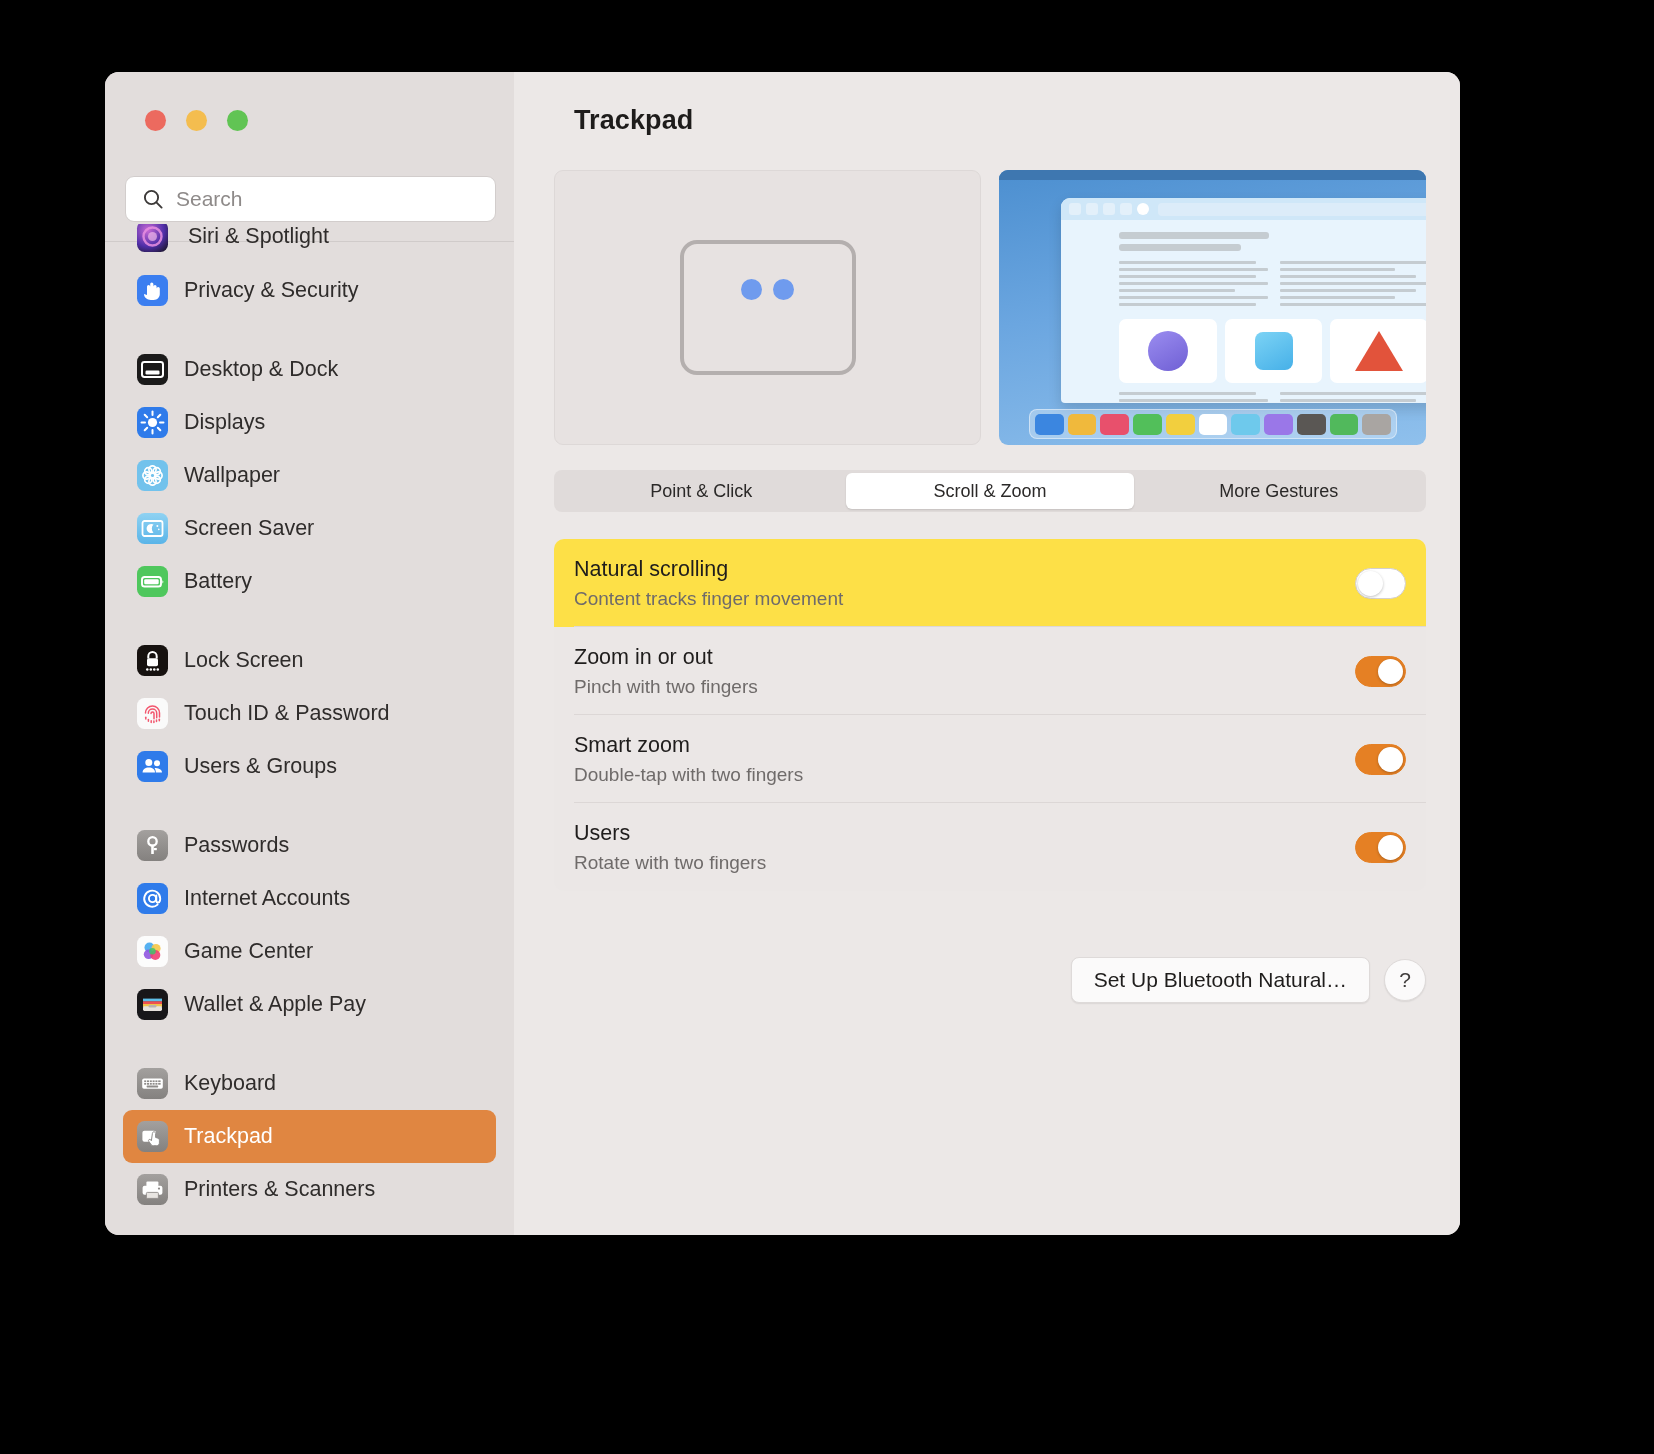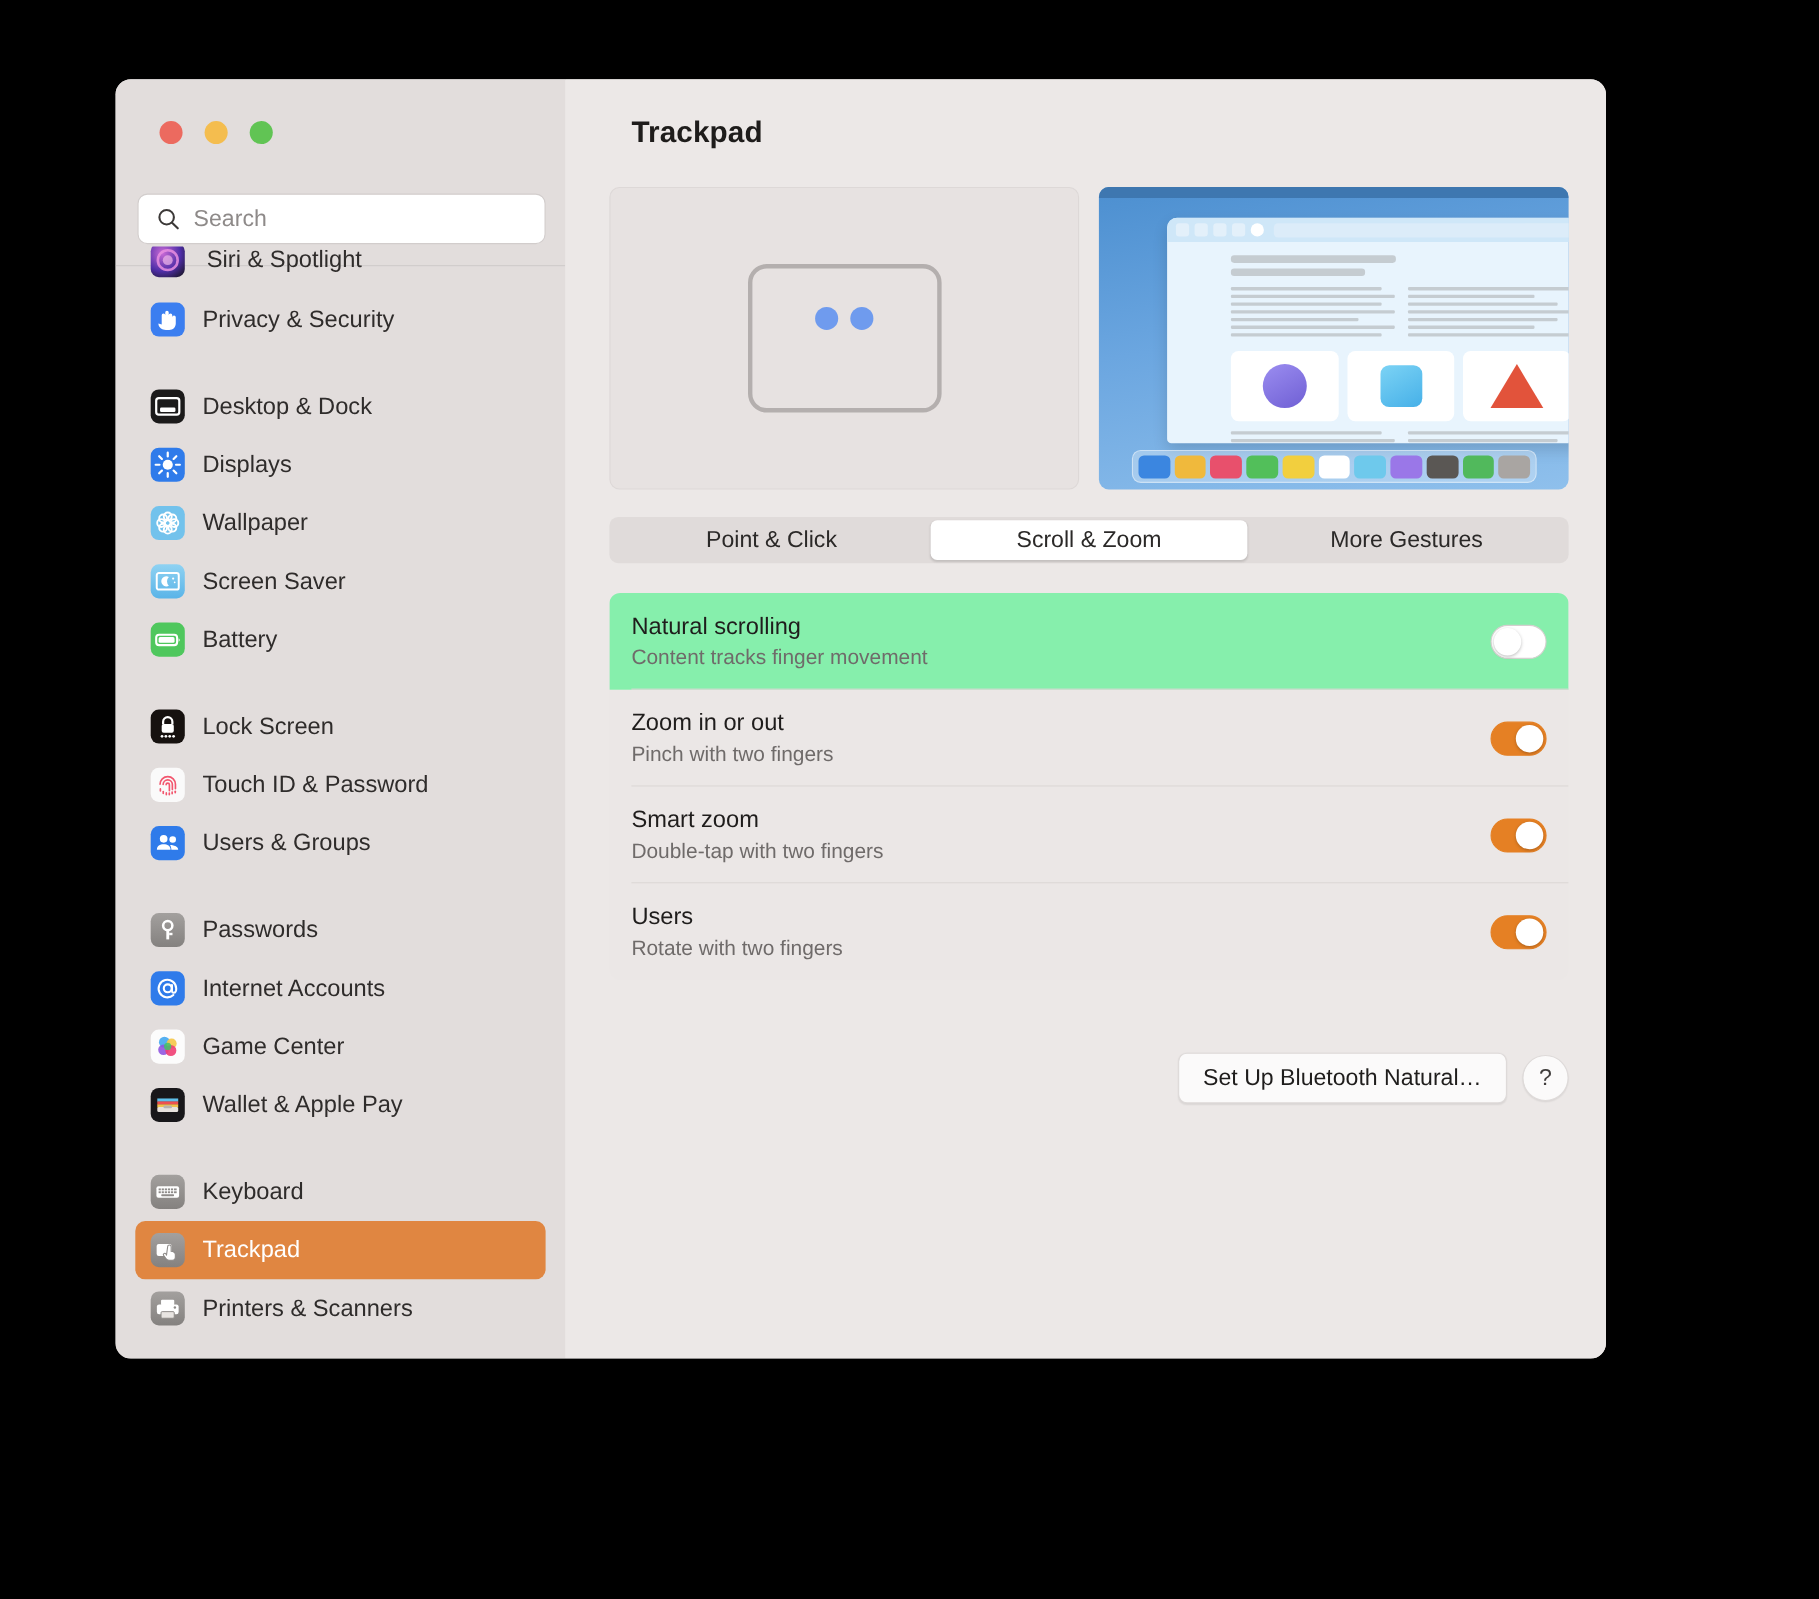--- a/index.html
+++ b/index.html
@@ -193,40 +193,40 @@
   .tabs {
     position: absolute;
     left: 40px; top: 398px;
     width: 872px; height: 42px;
     background: #e0dbda;
     border-radius: 8px;
     display: flex; padding: 3px;
   }
   .tab {
     flex: 1; display: flex; align-items: center; justify-content: center;
-    font-size: 21px; color: #2b2928; border-radius: 6px;
+    font-size: 18px; color: #2b2928; border-radius: 6px;
   }
   .tab.active { background: #ffffff; box-shadow: 0 1px 2px rgba(0,0,0,.13); }
 
   
   .card-group {
     position: absolute;
     left: 40px; top: 467px;
     width: 872px;
     background: #ebe7e6;
     border-radius: 10px;
     overflow: hidden;
   }
   .row {
     position: relative;
     display: flex; align-items: center;
     padding: 0 20px 0 20px;
     height: 88px;
   }
-  .row.hl-row { background: #86efac; gap: 48px; }
+  .row.hl-row { background: #fde047; gap: 48px; }
   .row .sep {
     position: absolute; left: 20px; right: 0; bottom: 0; height: 1px;
     background: #dcd7d6;
   }
   .row-txt { flex: 1; }
   .row-title { font-size: 21.5px; color: #1f1d1c; margin-bottom: 6px; }
   .row-sub { font-size: 19px; color: #6f6b6a; }
 
   .toggle {
     width: 51px; height: 31px; border-radius: 16px;

